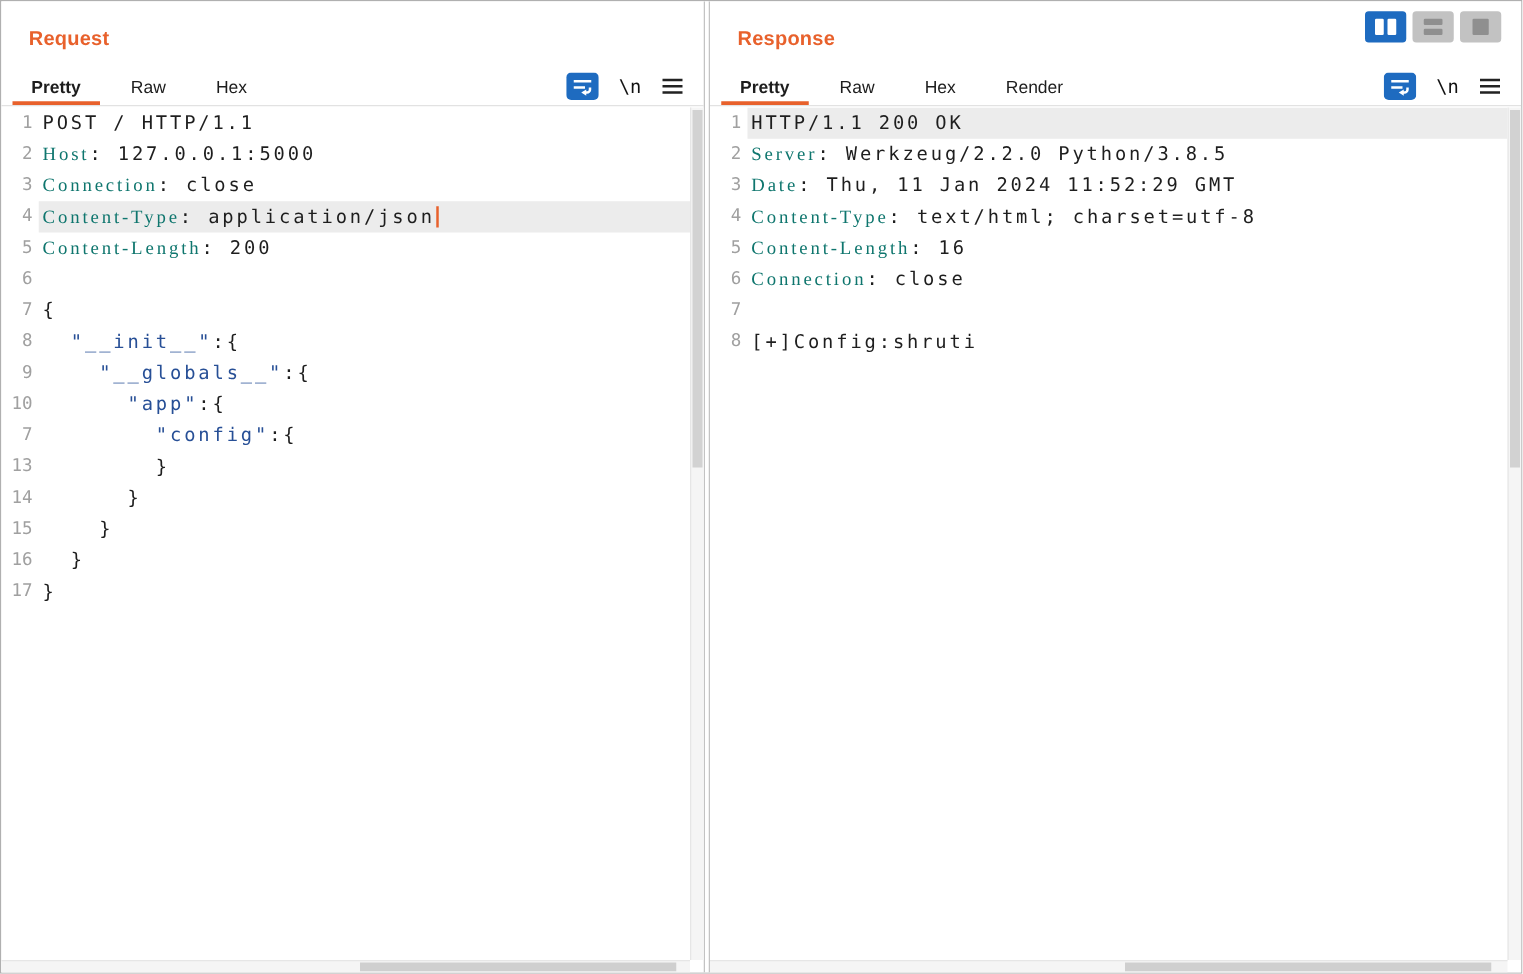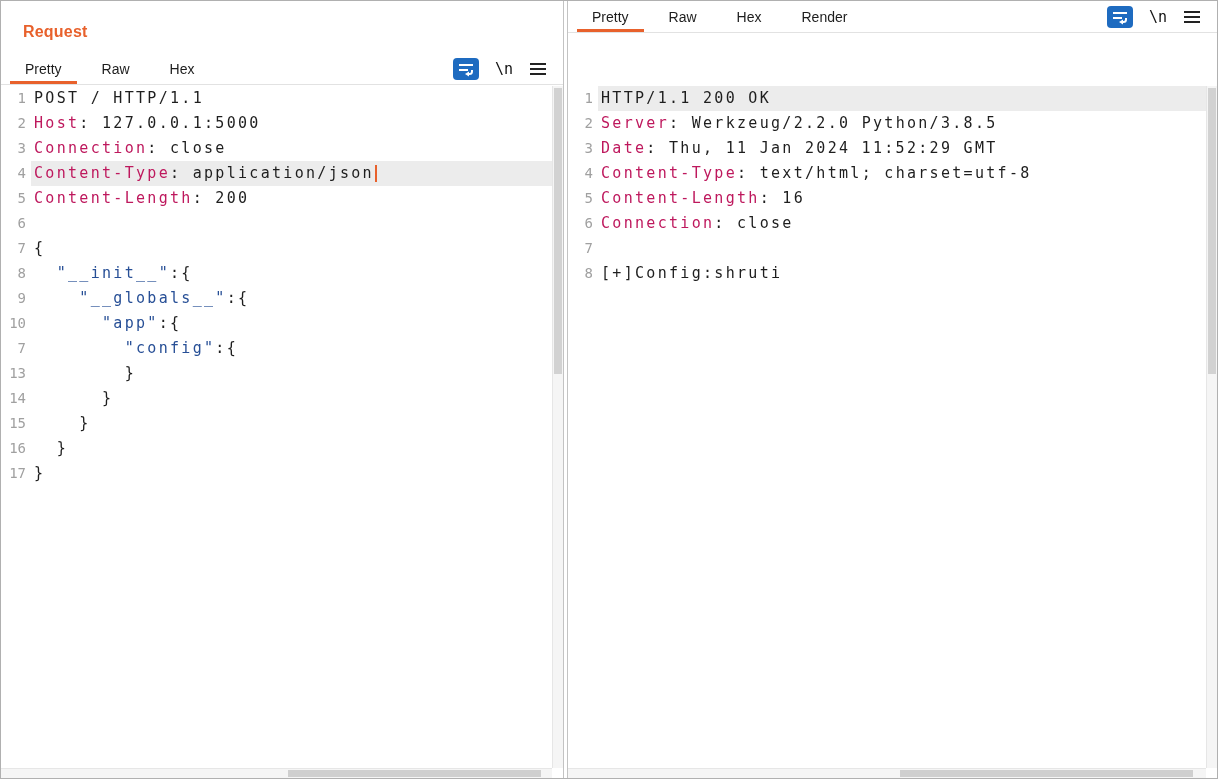--- a/index.html
+++ b/index.html
@@ -38,21 +38,21 @@
   
   .tabbar {
     display:flex; align-items:stretch; height:32px;
     border-bottom:1px solid #e2e2e2; padding:0 0 0 4px; position:relative;
   }
   .tabs { display:flex; align-items:stretch; }
   .tab {
     padding:0 20px; font-size:14px; color:#1d1d1d; display:flex; align-items:center;
     position:relative; cursor:pointer; white-space:nowrap;
   }
-  .tab.active { font-weight:400; }
+  .tab.active { font-weight:700; }
   .tab.active::after {
     content:""; position:absolute; left:5px; right:5px; bottom:0; height:3px; background:#e8612c;
   }
   .tab-tools { margin-left:auto; display:flex; align-items:center; gap:16px; padding-right:16px; }
   .tab-tools button { background:none; border:none; padding:0; cursor:pointer; display:flex; align-items:center; }
   .nl-btn { font-family:"DejaVu Sans Mono","Liberation Mono",monospace; font-size:15px; color:#111; }
 
   
   .code {
     position:absolute; top:85px; left:0; right:11px; bottom:10px; overflow:hidden;
@@ -60,21 +60,21 @@
   }
   .code-row { display:flex; height:25px; line-height:25px; }
   .ln {
     width:30px; flex:none; text-align:right; padding-right:5px;
     color:#a0a0a0; font-size:14px; letter-spacing:0;
   }
   .code-content { flex:1; white-space:pre; color:#1e1e1e; padding-left:3px; }
   .code-row.hl .code-content { background:#ececec; }
 
   .c-p { color:#1e1e1e;text-align:right; }
-  .c-h { color:#be185d; }
+  .c-h { color:#0f766e;font-family:Liberation Serif, serif; }
   .c-k { color:#274f96; }
   .c-s { color:#1b7e20; }
 
   .cursor {
     display:inline-block; width:2px; height:17px; background:#e8612c;
     vertical-align:text-bottom; margin-left:1px;
   }
 
   
   .vscroll {
@@ -191,20 +191,34 @@
       <div class="vthumb"></div>
     </div>
     <div class="hscroll">
       <div class="hthumb"></div>
     </div>
   </section>
 
   <div class="divider"></div>
 
   <section class="panel response">
+    <div class="panel-head">
+      <span class="panel-title">Response</span>
+      <div class="layout-buttons" id="layout-buttons">
+          <button class="layout-btn lb-columns active">
+            <span class="glyph"></span>
+          </button>
+          <button class="layout-btn lb-stacked">
+            <span class="glyph"></span>
+          </button>
+          <button class="layout-btn lb-single">
+            <span class="glyph"></span>
+          </button>
+        </div>
+    </div>
     <div class="tabbar">
       <div class="tabs" id="res-tabs">
           <div class="tab active">Pretty</div>
           <div class="tab">Raw</div>
           <div class="tab">Hex</div>
           <div class="tab">Render</div>
         </div>
       <div class="tab-tools">
         <button class="wrap-btn">
           <svg width="26" height="22" viewBox="0 0 26 22">

